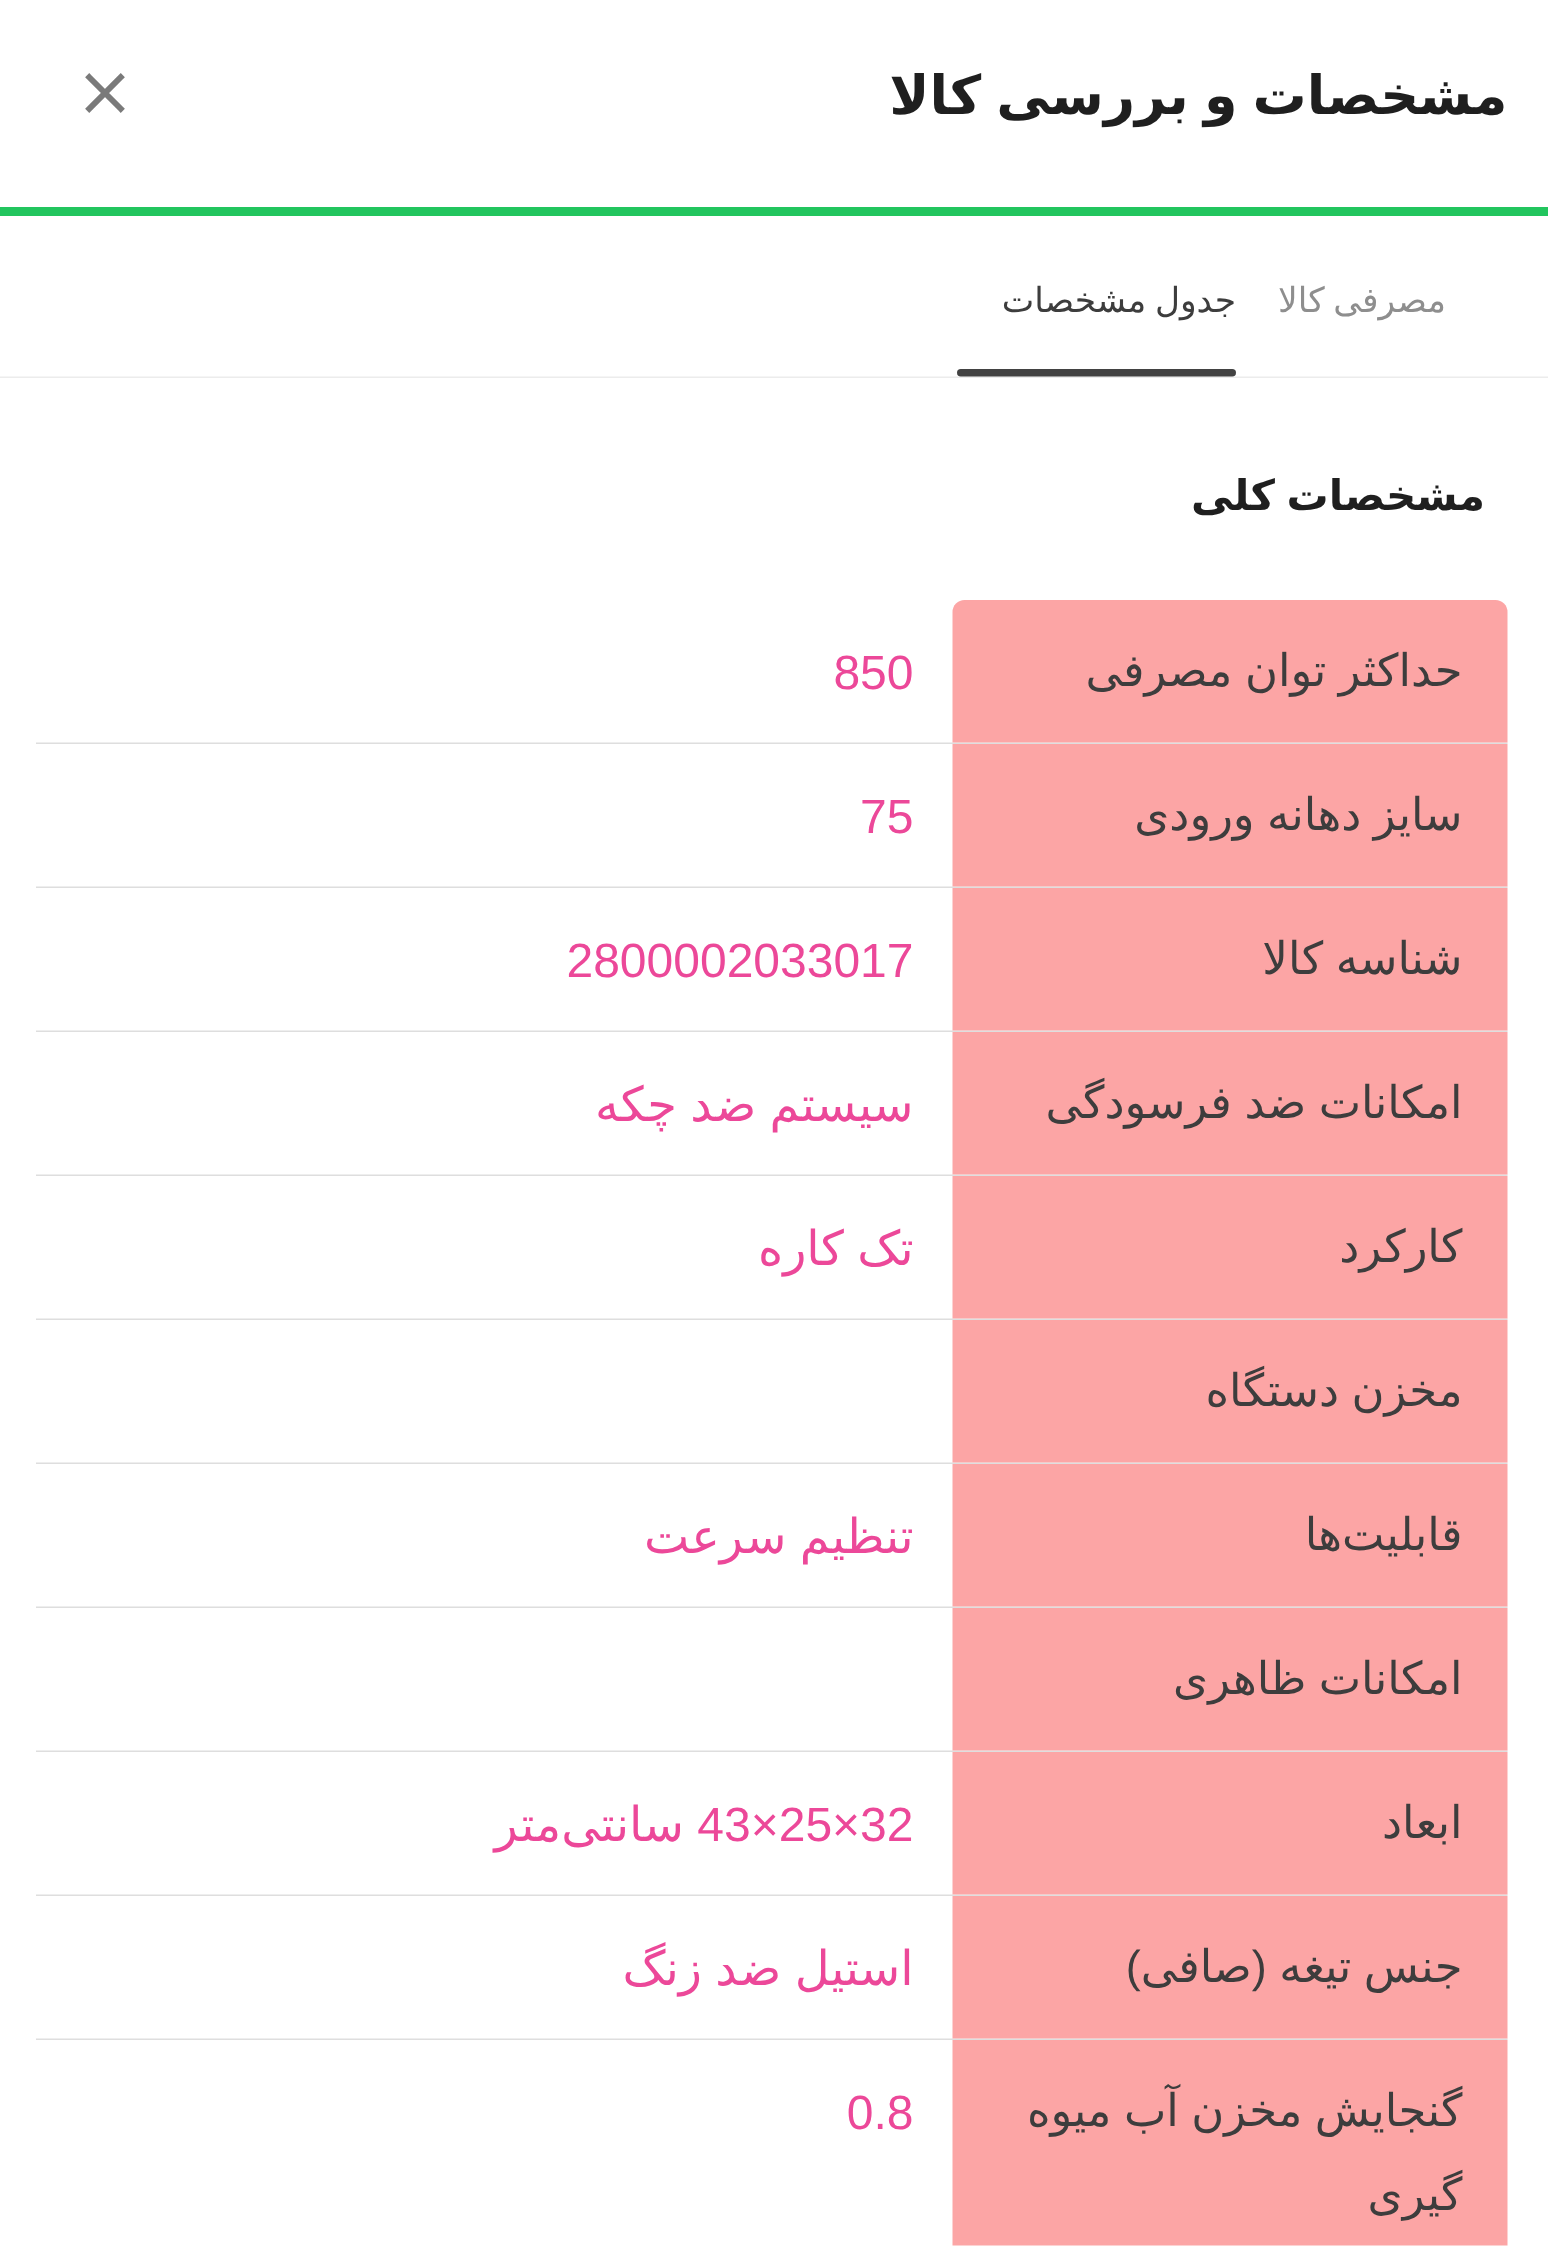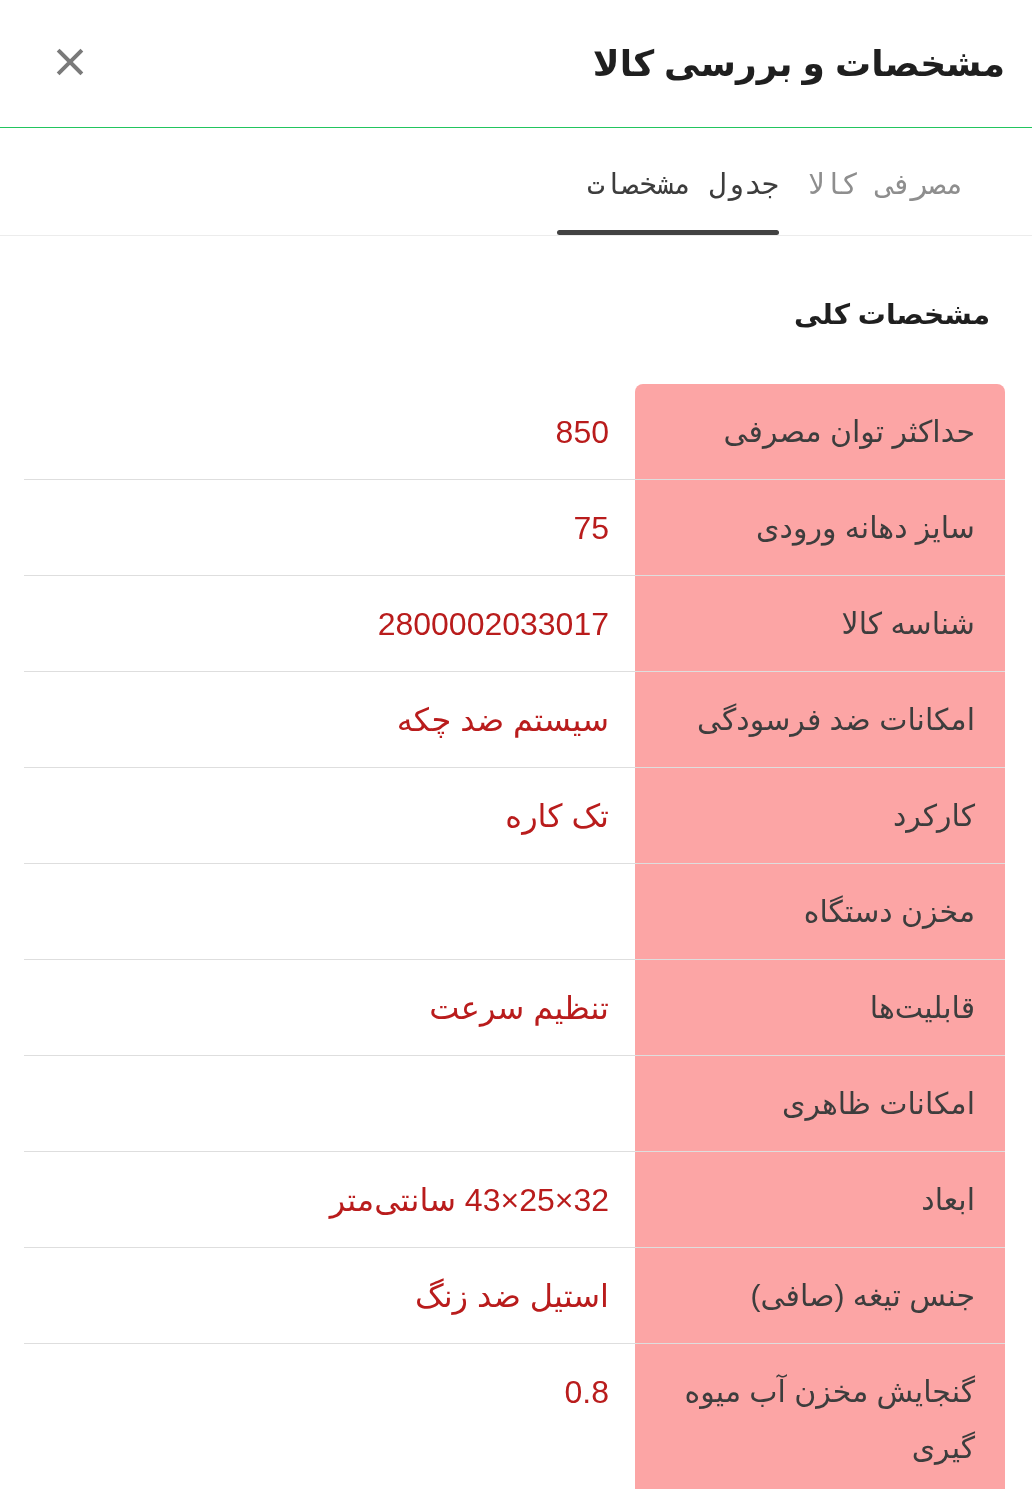--- a/index.html
+++ b/index.html
@@ -8,22 +8,22 @@
     background: #ffffff;
     overflow: hidden;
     direction: rtl;
     font-family: "Liberation Sans", "DejaVu Sans", sans-serif;
   }
   .page { position: relative; width: 1032px; height: 1497px; background:#fff; }
 
   
   .header {
     position: relative;
-    height: 128px;
-    border-bottom: 1px solid #22c55e;
+    height: 144px;
+    border-bottom: 6px solid #22c55e;
   }
   .header-title {
     position: absolute;
     right: 27px; top: 42px;
     font-size: 36px; line-height: 44px;
     font-weight: bold;
     color: #1f1f1f;
   }
   .close-btn {
     position: absolute;
@@ -42,22 +42,22 @@
     display: flex;
     align-items: center;
     padding-right: 68px;
     gap: 28px;
   }
   .tab {
     position: relative;
     height: 100%;
     display: flex; align-items: center;
     background: none; border: none;
-    font-family: Liberation Mono, monospace;
-    font-size: 29px;
+    font-family: Liberation Serif, serif;
+    font-size: 23px;
     color: #8e8e8e;
     cursor: pointer;
     padding: 6px 0 0 0;
   }
   .tab.active {
     color: #3d3d3d;
     padding-left: 30px;
   }
   .tab.active::after {
     content: "";
@@ -97,21 +97,21 @@
     line-height: 56px;
     color: #3d3d3d;
     text-align: right;
   }
   .row:first-child .cell-label { border-radius: 8px 8px 0 0; }
   .cell-value {
     flex: 1;
     padding: 20px 26px 8px 20px;
     font-size: 32px;
     line-height: 56px;
-    color: #b91c1c;
+    color: #ec4899;
     text-align: right;
   }
 </style>
 </head>
 <body>
 
 <div class="page">
 
   <div class="header">
     <div class="header-title">مشخصات و بررسی کالا</div>

